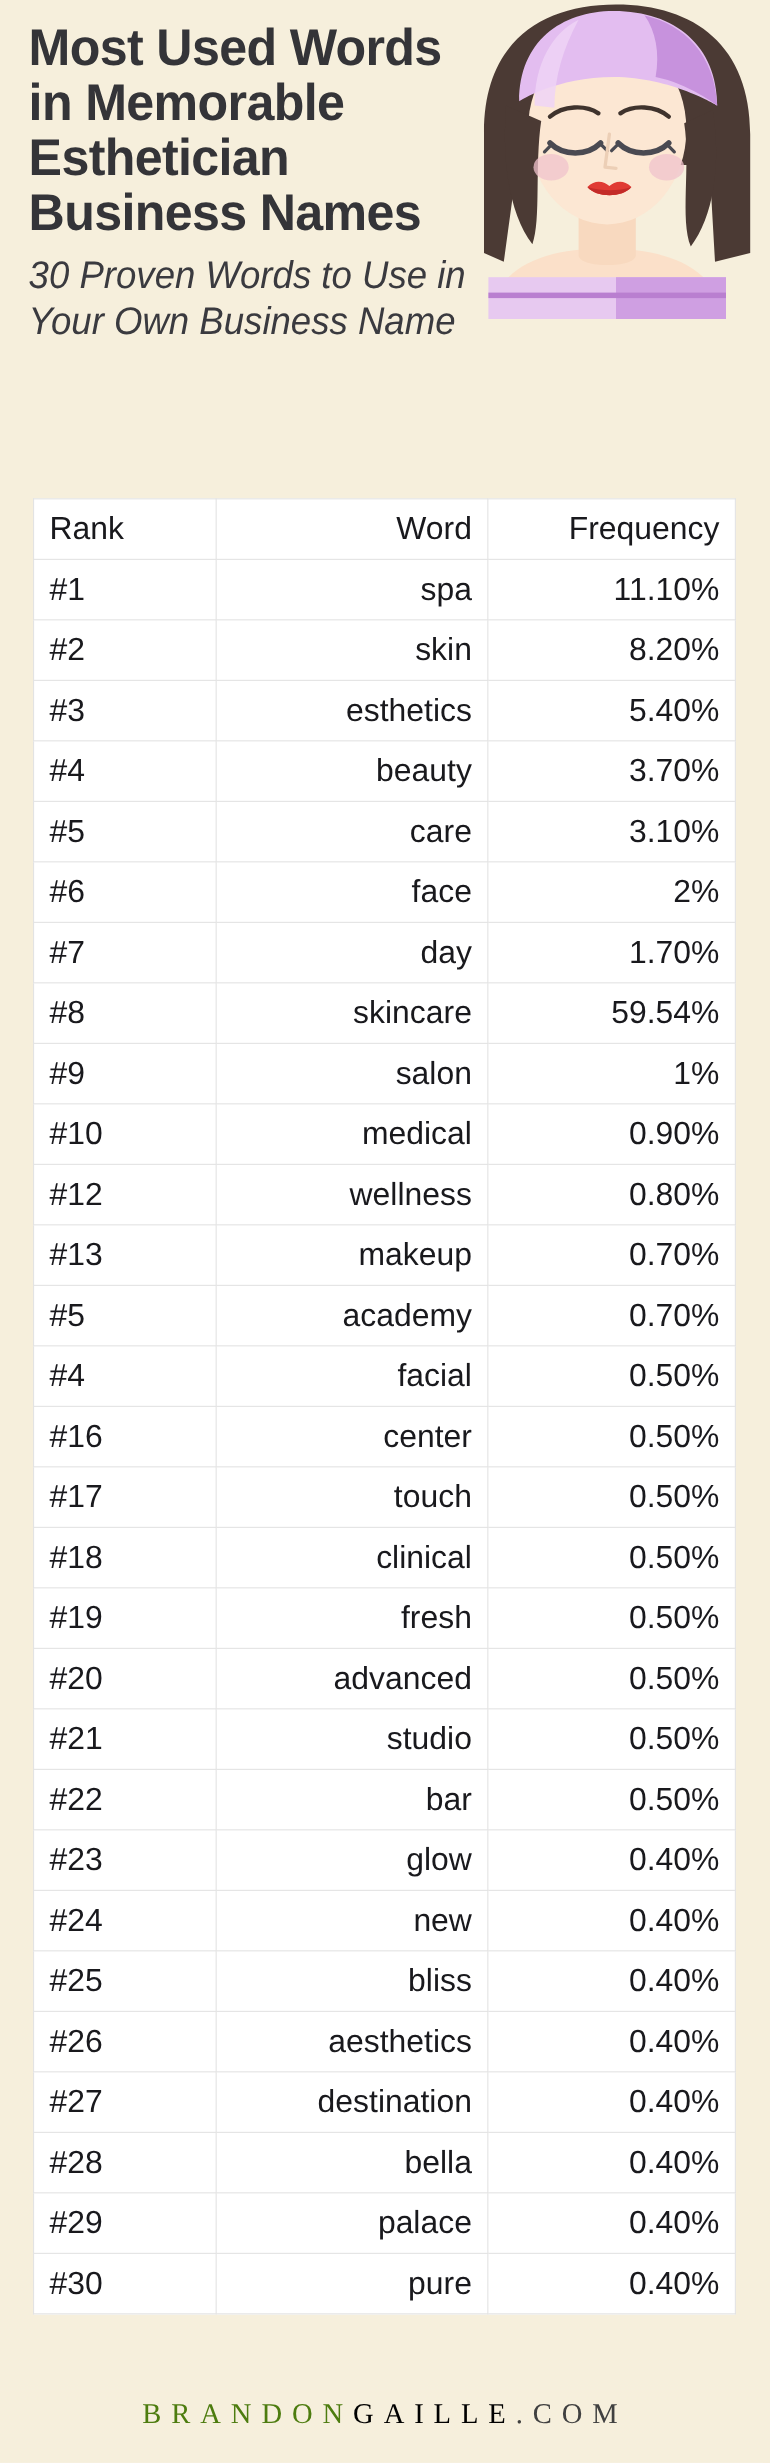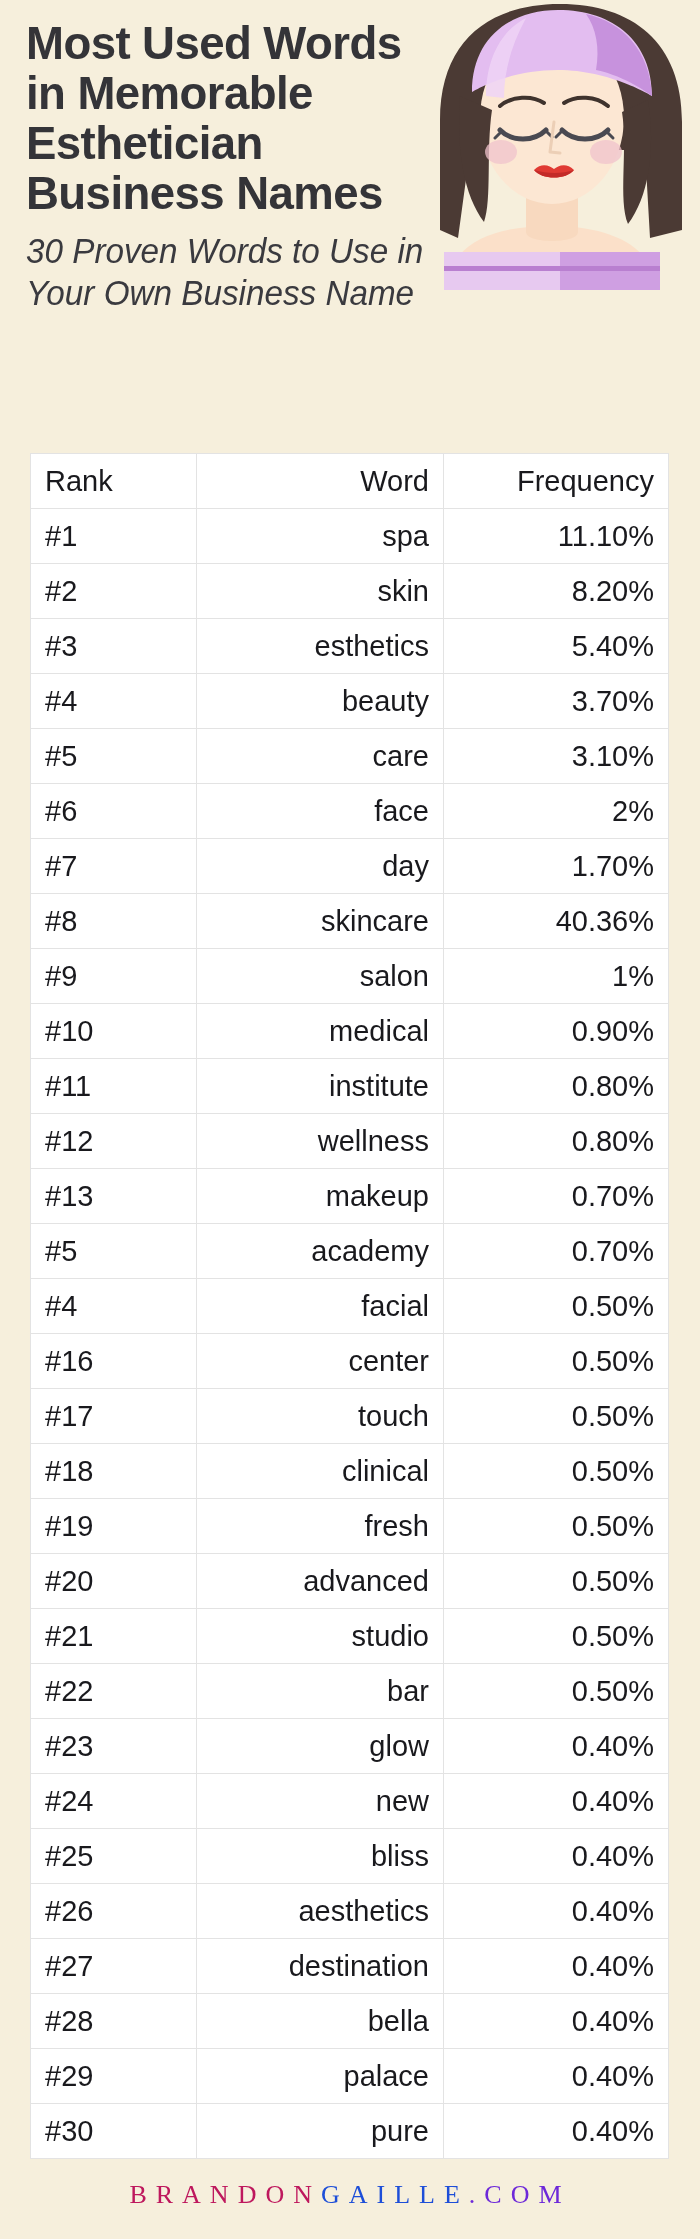--- a/index.html
+++ b/index.html
@@ -111,23 +111,23 @@
     position: absolute;
     left: 0;
     top: 2180px;
     width: 700px;
     text-align: center;
     font-family: "Liberation Serif", serif;
     font-size: 26px;
     letter-spacing: 9px;
     white-space: nowrap;
   }
-  .footer .brand-a { color: #be185d; }
-  .footer .brand-b { color: #1d4ed8; }
-  .footer .brand-c { color: #6d28d9; }
+  .footer .brand-a { color: #4d7c0f; }
+  .footer .brand-b { color: #000000; }
+  .footer .brand-c { color: #404040; }
 </style>
 </head>
 <body>
 
 <div class="page">
 
   <div class="header">
     <h1 class="title">
       <span class="tline">Most Used Words</span>
       <span class="tline">in Memorable</span>
@@ -229,38 +229,33 @@
             <td class="t-freq">2%</td>
           </tr>
           <tr>
             <td class="t-rank">#7</td>
             <td class="t-word">day</td>
             <td class="t-freq">1.70%</td>
           </tr>
           <tr>
             <td class="t-rank">#8</td>
             <td class="t-word">skincare</td>
-            <td class="t-freq">40.36%</td>
+            <td class="t-freq">59.54%</td>
           </tr>
           <tr>
             <td class="t-rank">#9</td>
             <td class="t-word">salon</td>
             <td class="t-freq">1%</td>
           </tr>
           <tr>
             <td class="t-rank">#10</td>
             <td class="t-word">medical</td>
             <td class="t-freq">0.90%</td>
           </tr>
           <tr>
-            <td class="t-rank">#11</td>
-            <td class="t-word">institute</td>
-            <td class="t-freq">0.80%</td>
-          </tr>
-          <tr>
             <td class="t-rank">#12</td>
             <td class="t-word">wellness</td>
             <td class="t-freq">0.80%</td>
           </tr>
           <tr>
             <td class="t-rank">#13</td>
             <td class="t-word">makeup</td>
             <td class="t-freq">0.70%</td>
           </tr>
           <tr>

